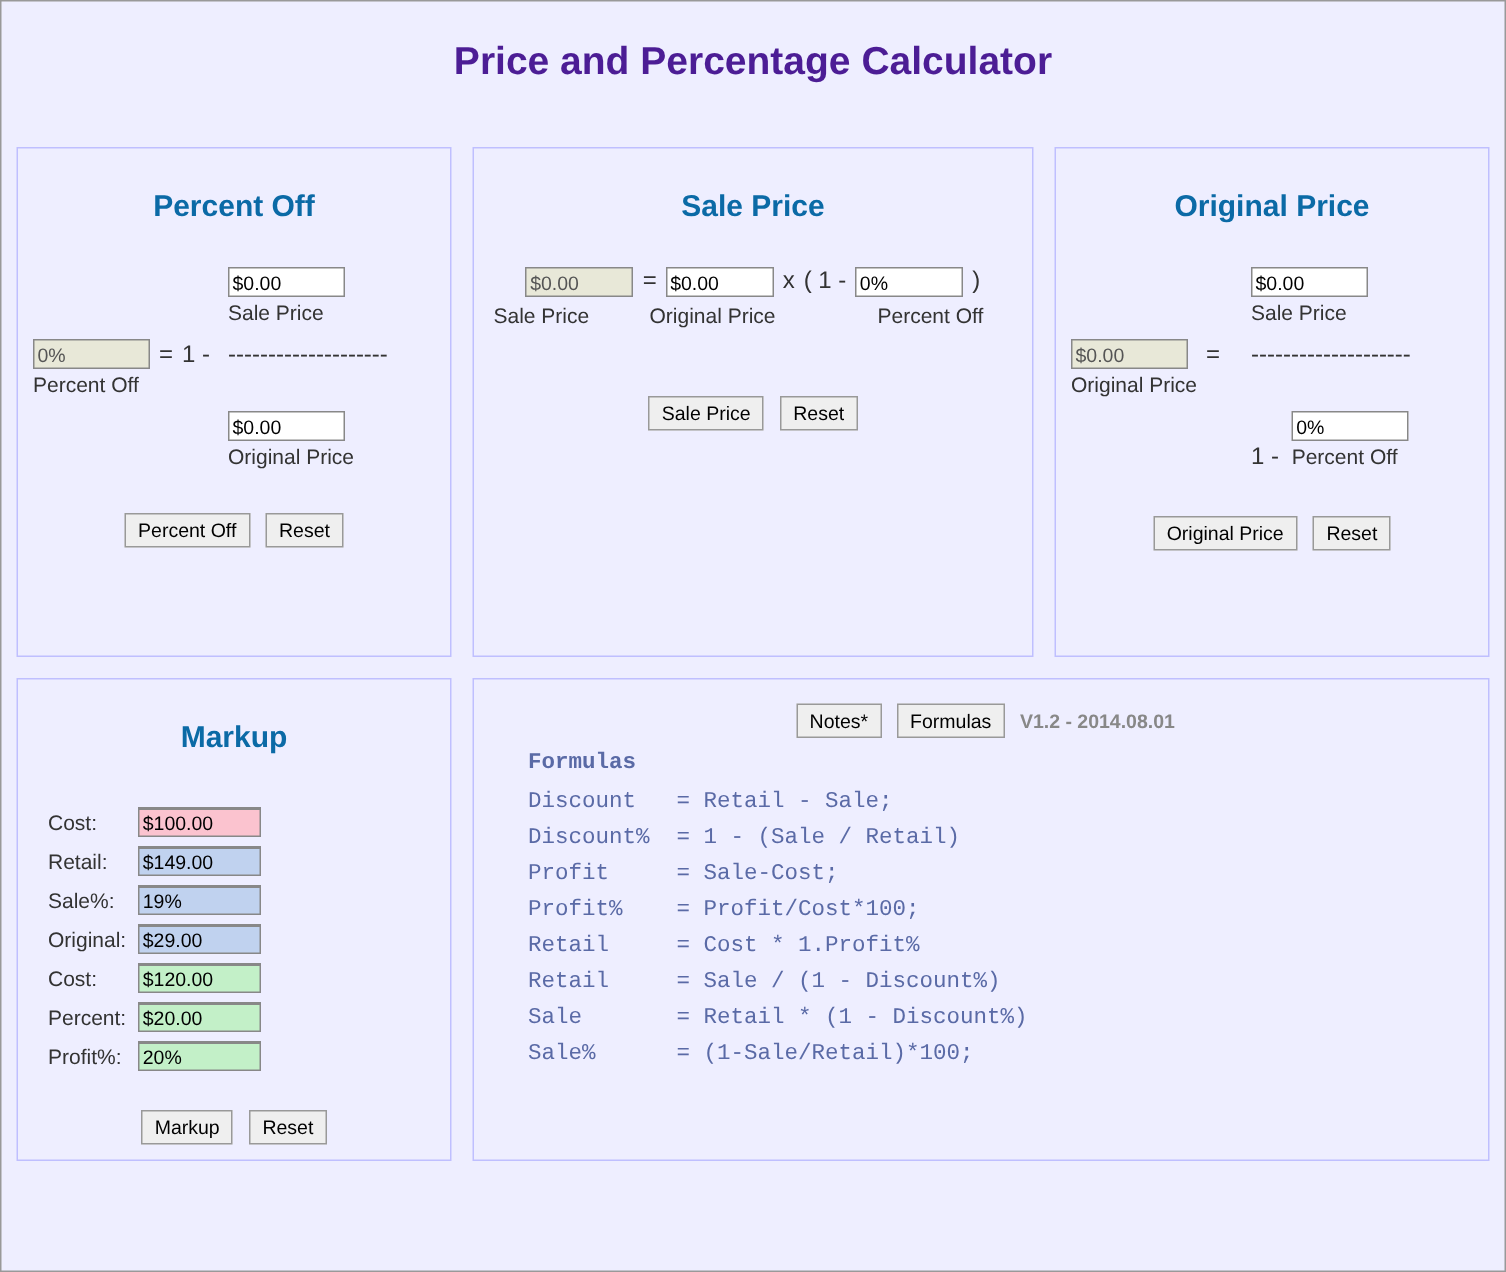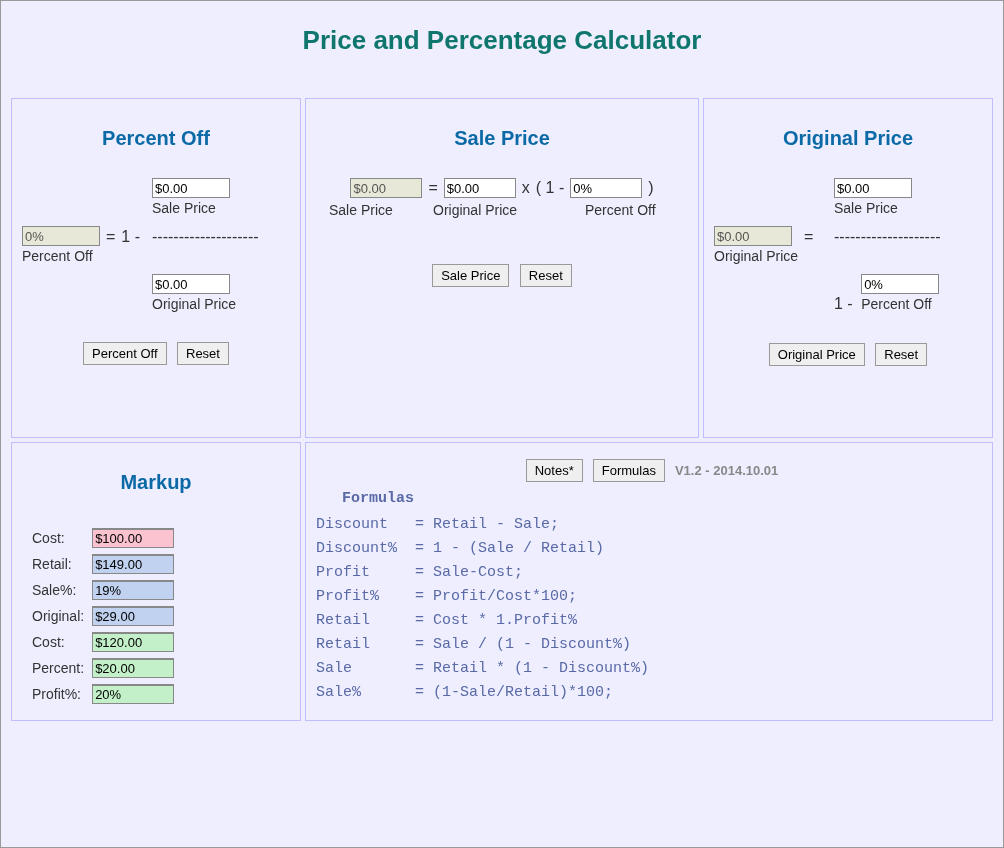--- a/index.html
+++ b/index.html
@@ -11,30 +11,30 @@
   }
   .outer {
     border: 1px solid #999;
     padding: 4px;
     width: 1004px;
     height: 848px;
     background: #eeeeff;
   }
   .main-title {
     text-align: center;
-    color: #0f766e;
+    color: #4c1d95;
     font-size: 26px;
     font-weight: bold;
     margin: 20px 0 30px 0;
   }
   .grid {
     display: grid;
     grid-template-columns: 290px 1fr 290px;
     grid-template-rows: 340px auto;
-    gap: 4px;
+    gap: 14px;
     padding: 12px 6px;
   }
   .panel {
     border: 1px solid #bfbfff;
     background: #eeeeff;
     padding: 10px;
   }
   .panel h2 {
     text-align: center;
     color: #0b6aa6;
@@ -83,20 +83,21 @@
   .bg-lblue { background: #c0d2ef !important; }
   .bg-lgreen{ background: #c3f0c8 !important; }
   
   .fp-top { display:flex; align-items:center; gap:10px; margin:6px 0 8px 6px;justify-content:center; }
   .version { color:#888; font-weight:bold; font-size:13px; }
   .formulas-block {
     font-family: "Courier New", monospace;
     color: #5a6aa6;
     font-size: 15px;
     white-space: pre;
+    margin-left: 26px;
     margin-top: 6px;
     line-height: 1.6;
   }
   .formulas-head {
     color:#5a6aa6; font-weight:bold; font-family:"Courier New",monospace; font-size:15px; margin-left:26px; margin-top:6px;
   }
   .sp-line { display:flex; align-items:center; gap:6px; justify-content:center; margin-top:4px; }
   .sp-labels { display:flex; gap:6px; justify-content:center; font-size:14px; margin-top:4px;}
   .sp-labels span { display:inline-block; }
 </style>
@@ -229,27 +230,31 @@
             <tr>
               <td>Percent:</td>
               <td><input type="text" class="bg-lgreen" value="$20.00" style=""></td>
             </tr>
             <tr>
               <td>Profit%:</td>
               <td><input type="text" class="bg-lgreen" value="20%" style=""></td>
             </tr>
           </tbody>
       </table>
+      <div class="btnrow" style="margin-top:20px">
+        <button>Markup</button>
+        <button>Reset</button>
+      </div>
     </div>
 
     <div class="panel formulas-panel">
       <div class="fp-top">
         <button>Notes*</button>
         <button>Formulas</button>
-        <span class="version">V1.2 - 2014.10.01</span>
+        <span class="version">V1.2 - 2014.08.01</span>
       </div>
       <div class="formulas-head">Formulas</div>
       <div class="formulas-block">Discount   = Retail - Sale;
 Discount%  = 1 - (Sale / Retail)
 Profit     = Sale-Cost;
 Profit%    = Profit/Cost*100;
 Retail     = Cost * 1.Profit%
 Retail     = Sale / (1 - Discount%)
 Sale       = Retail * (1 - Discount%)
 Sale%      = (1-Sale/Retail)*100;</div>

